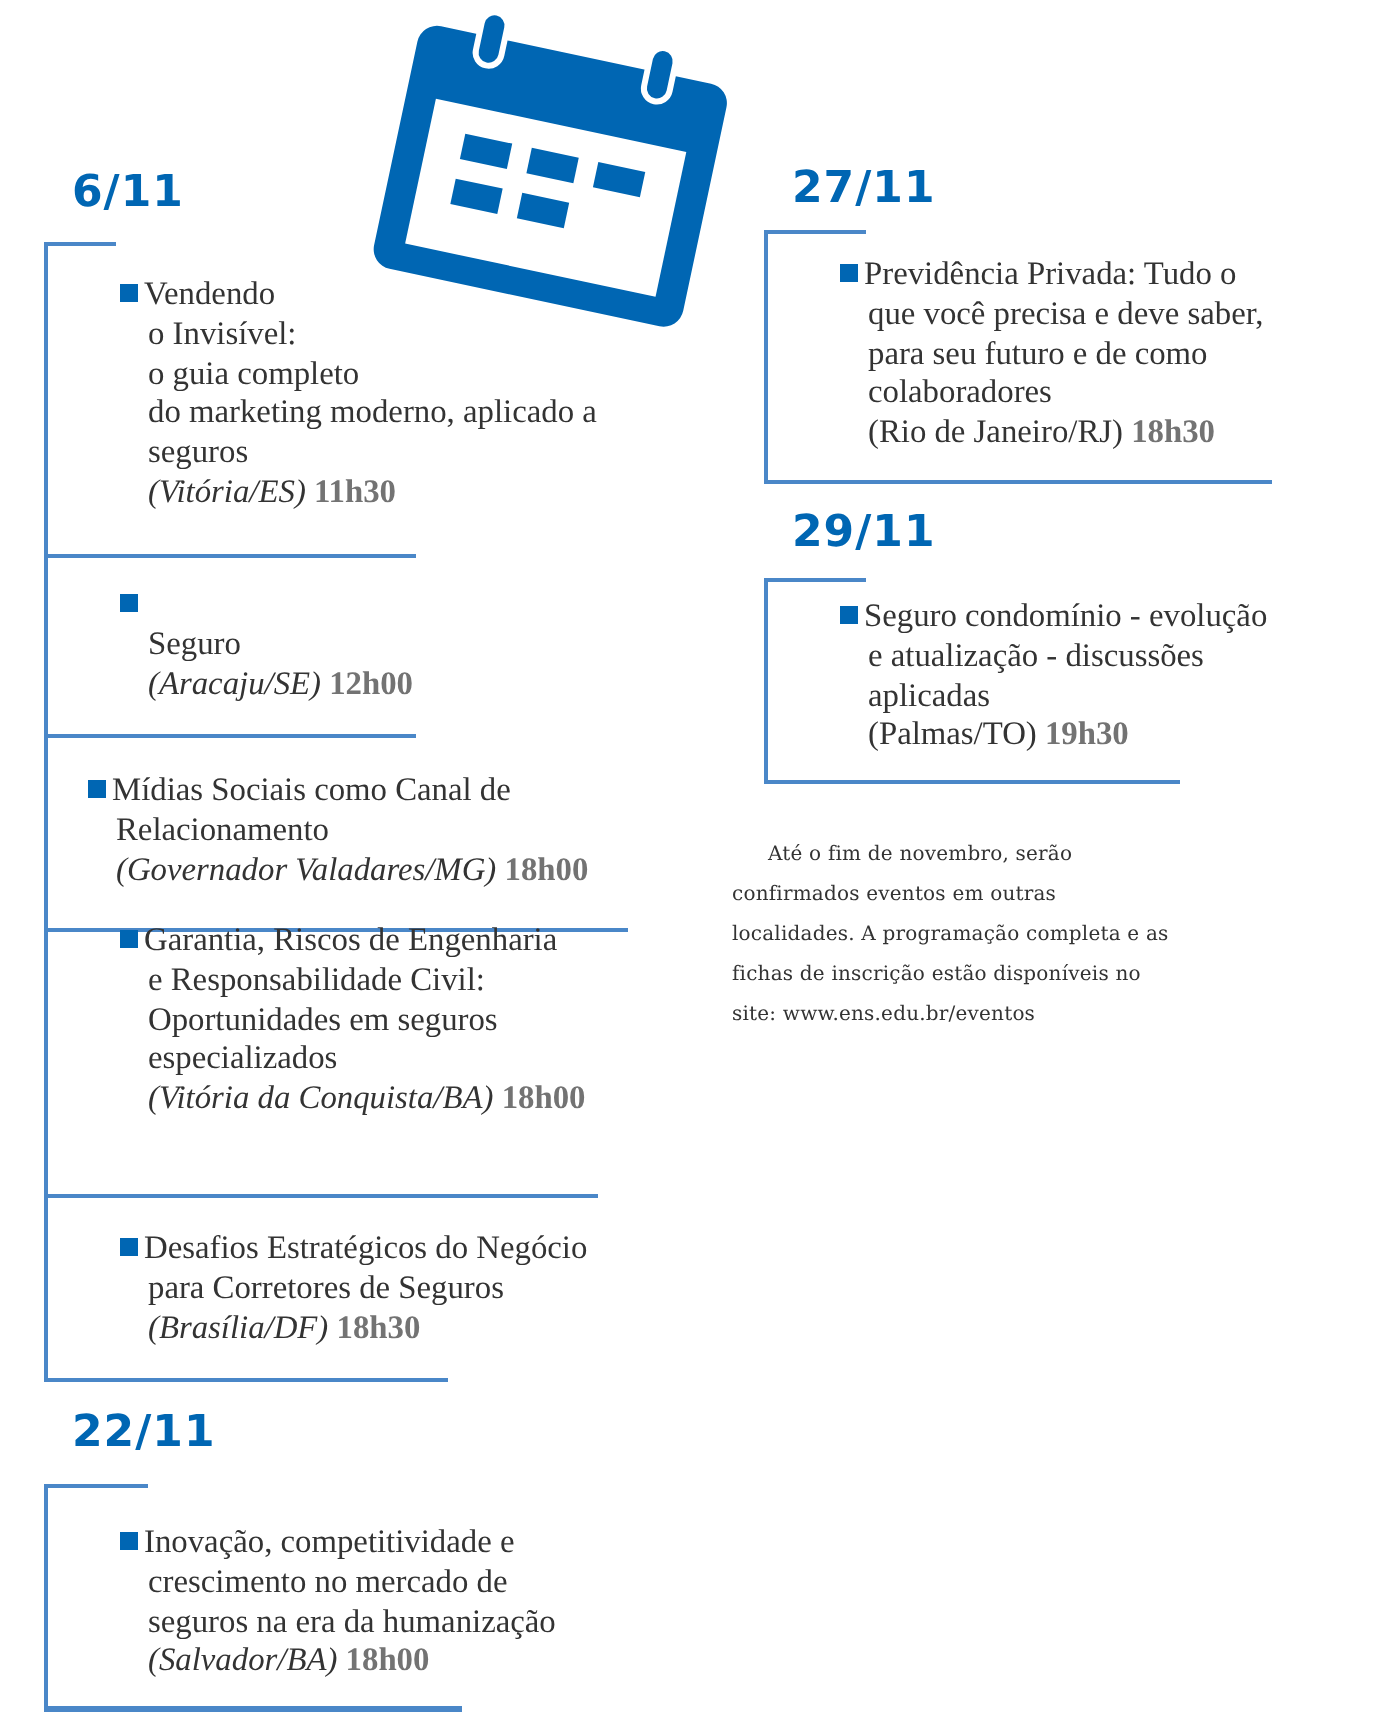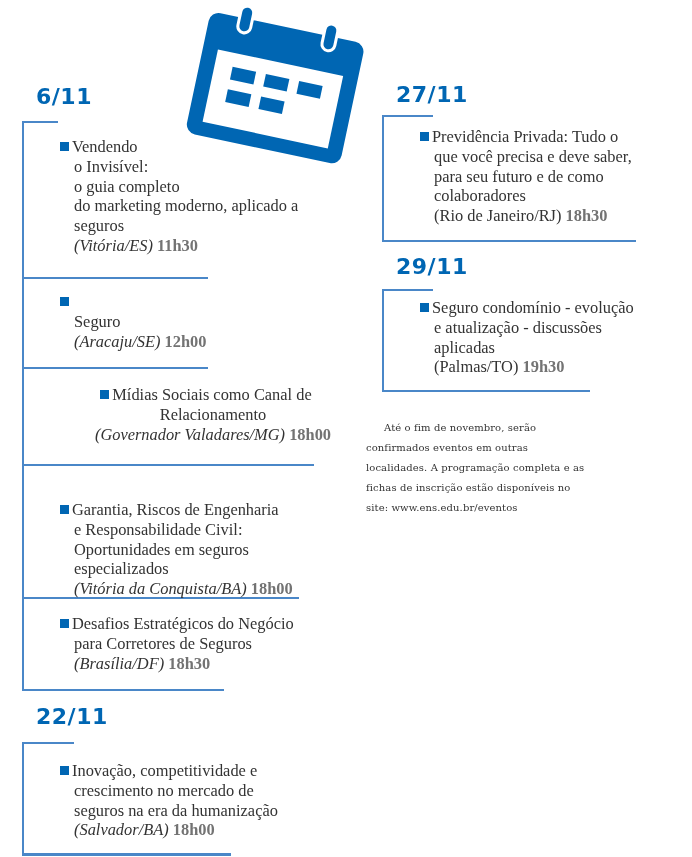--- a/index.html
+++ b/index.html
@@ -91,26 +91,26 @@
     <span class="title-line"><span>o guia completo</span></span>
     <span class="title-line"><span>do marketing moderno, aplicado a</span></span>
     <span class="title-line"><span>seguros</span></span>
     <span class="meta"><span class="loc-it">(Vitória/ES)</span> <span class="time">11h30</span></span>
   </div>
 <div class="item" style="left: 60px; top: 292px; width: 300px;">
     <span class="title-line first"><span class="bullet"></span></span>
     <span class="title-line"><span>Seguro</span></span>
     <span class="meta"><span class="loc-it">(Aracaju/SE)</span> <span class="time">12h00</span></span>
   </div>
-<div class="item" style="left: 56px; top: 385px; width: 300px; text-align: center;">
+<div class="item" style="left: 44px; top: 385px; width: 300px;">
     <span class="title-line first"><span class="bullet"></span><span>Mídias Sociais como Canal de</span></span>
     <span class="title-line"><span>Relacionamento</span></span>
     <span class="meta"><span class="loc-it">(Governador Valadares/MG)</span> <span class="time">18h00</span></span>
   </div>
-<div class="item" style="left: 60px; top: 500px; width: 300px;">
+<div class="item" style="left: 60px; top: 460px; width: 300px;">
     <span class="title-line first"><span class="bullet"></span><span>Garantia, Riscos de Engenharia</span></span>
     <span class="title-line"><span>e Responsabilidade Civil:</span></span>
     <span class="title-line"><span>Oportunidades em seguros</span></span>
     <span class="title-line"><span>especializados</span></span>
     <span class="meta"><span class="loc-it">(Vitória da Conquista/BA)</span> <span class="time">18h00</span></span>
   </div>
 <div class="item" style="left: 60px; top: 614px; width: 300px;">
     <span class="title-line first"><span class="bullet"></span><span>Desafios Estratégicos do Negócio</span></span>
     <span class="title-line"><span>para Corretores de Seguros</span></span>
     <span class="meta"><span class="loc-it">(Brasília/DF)</span> <span class="time">18h30</span></span>

